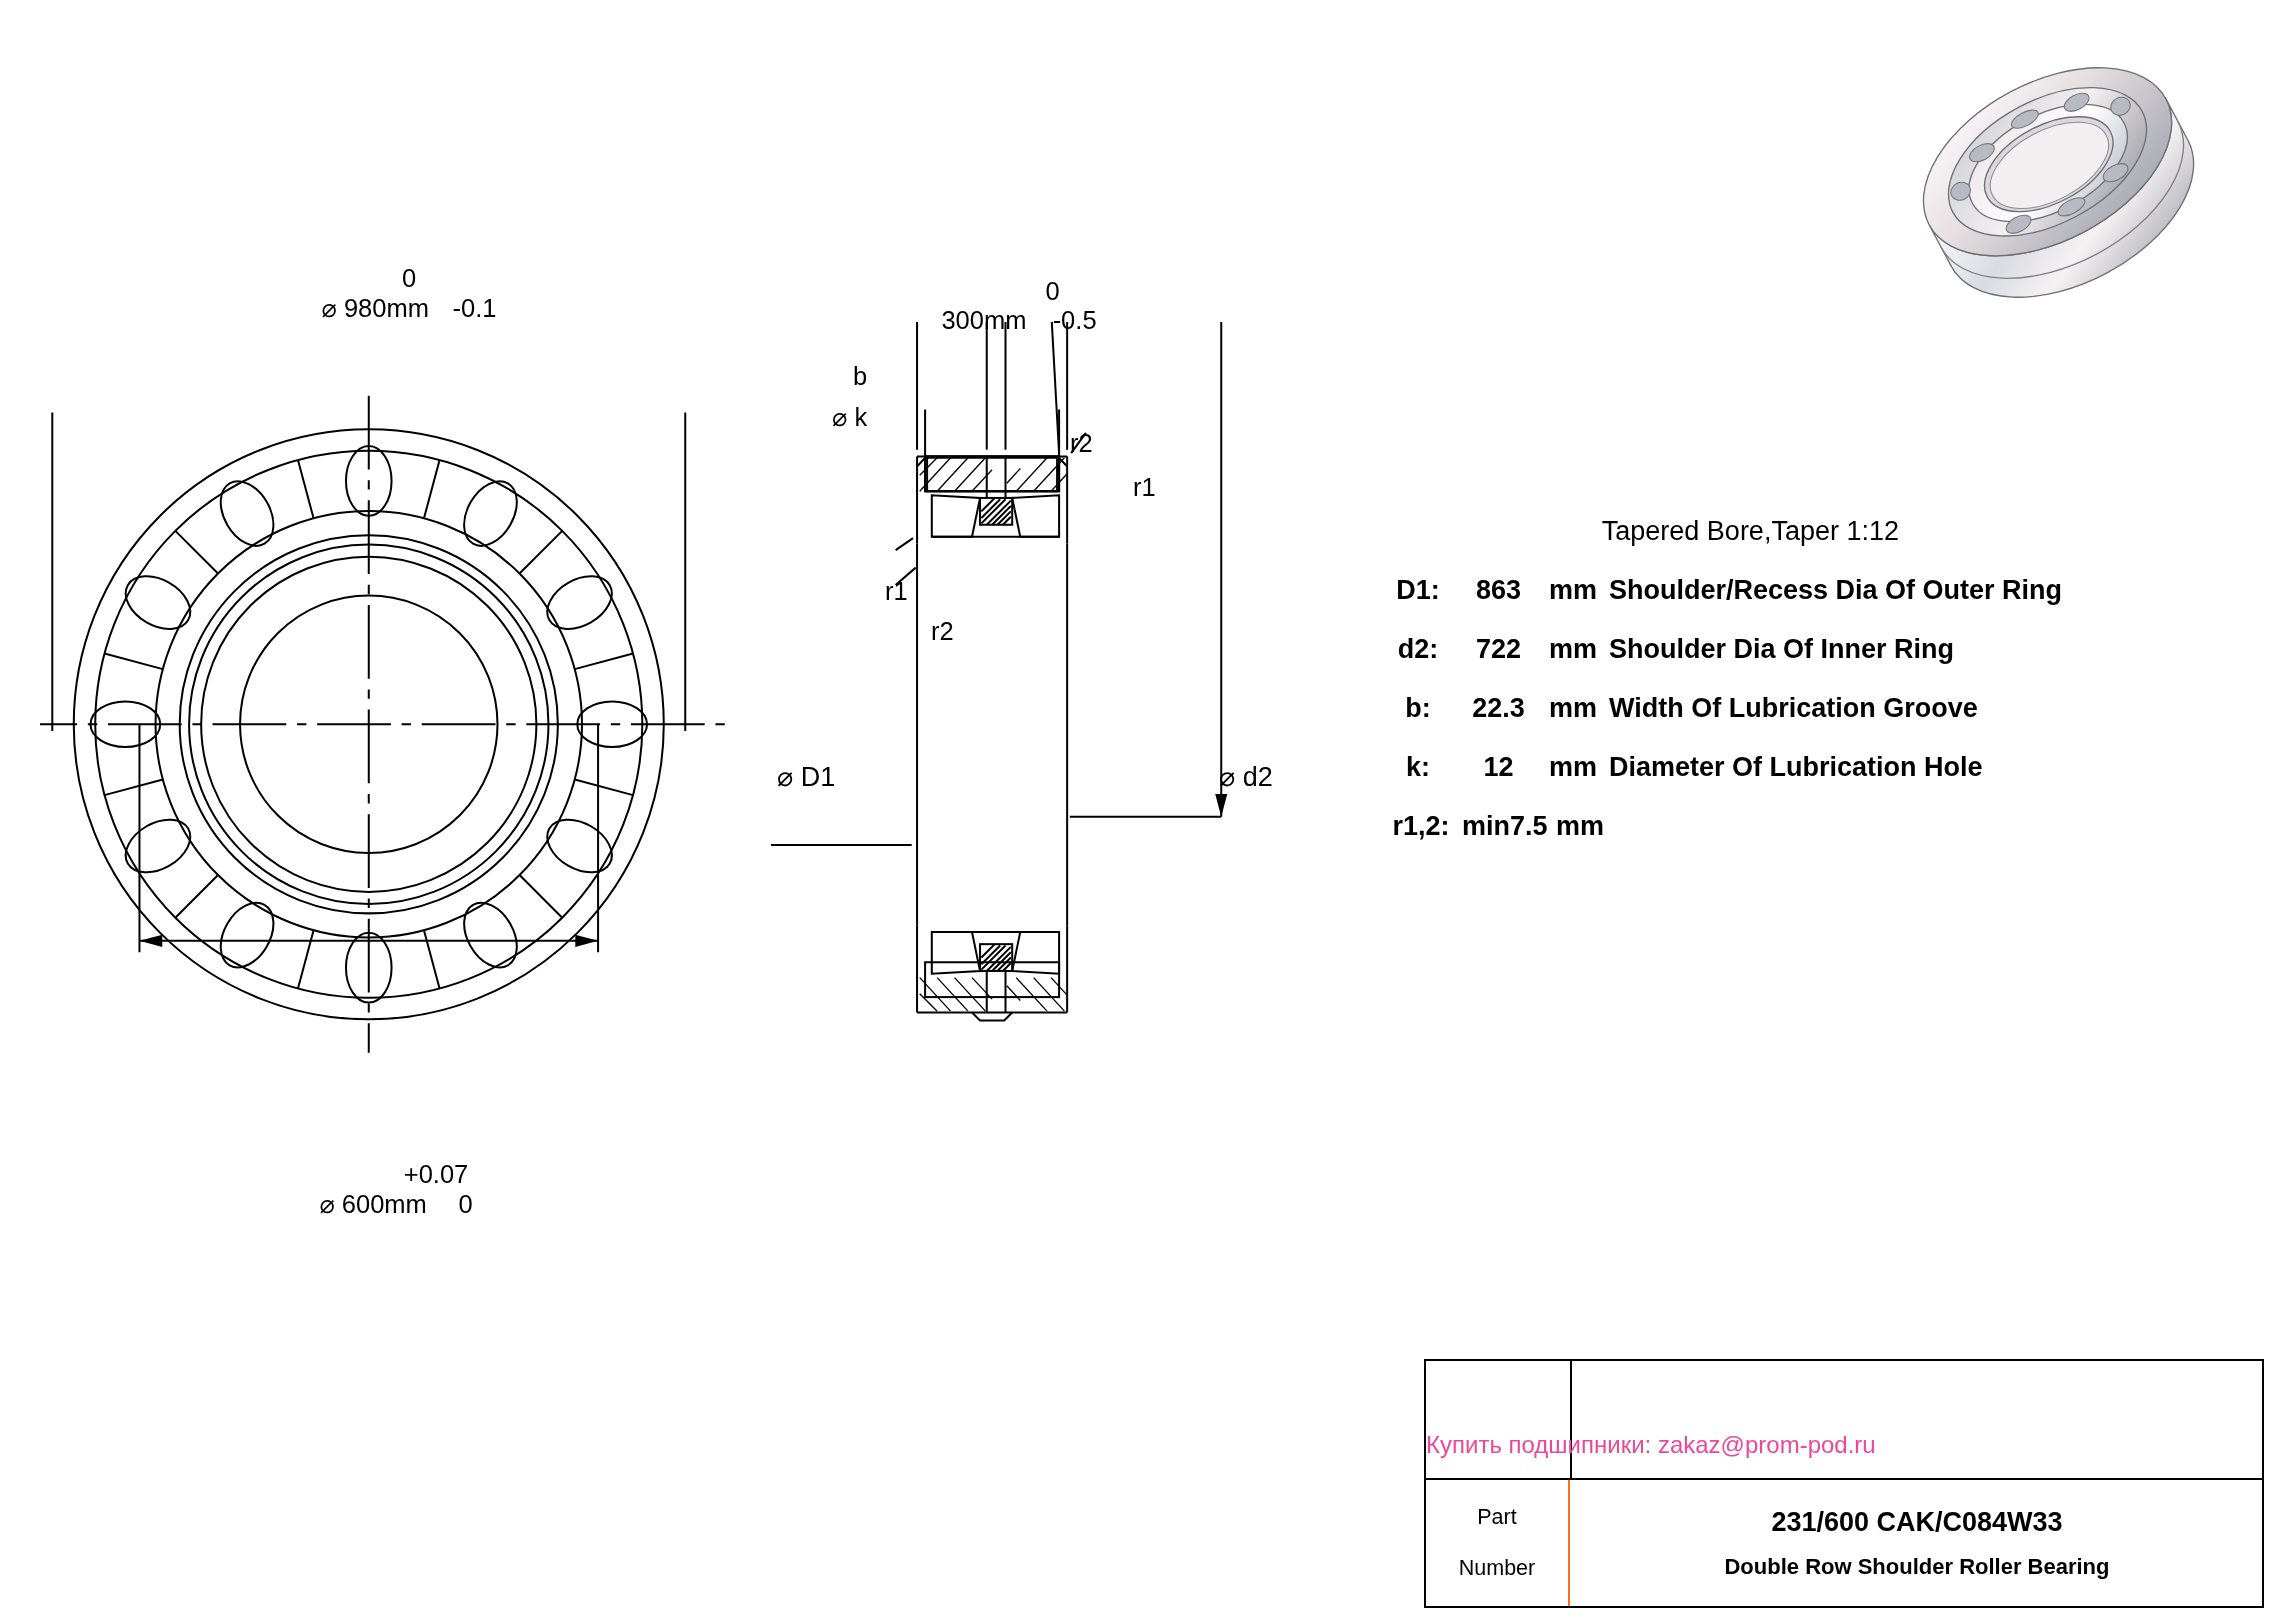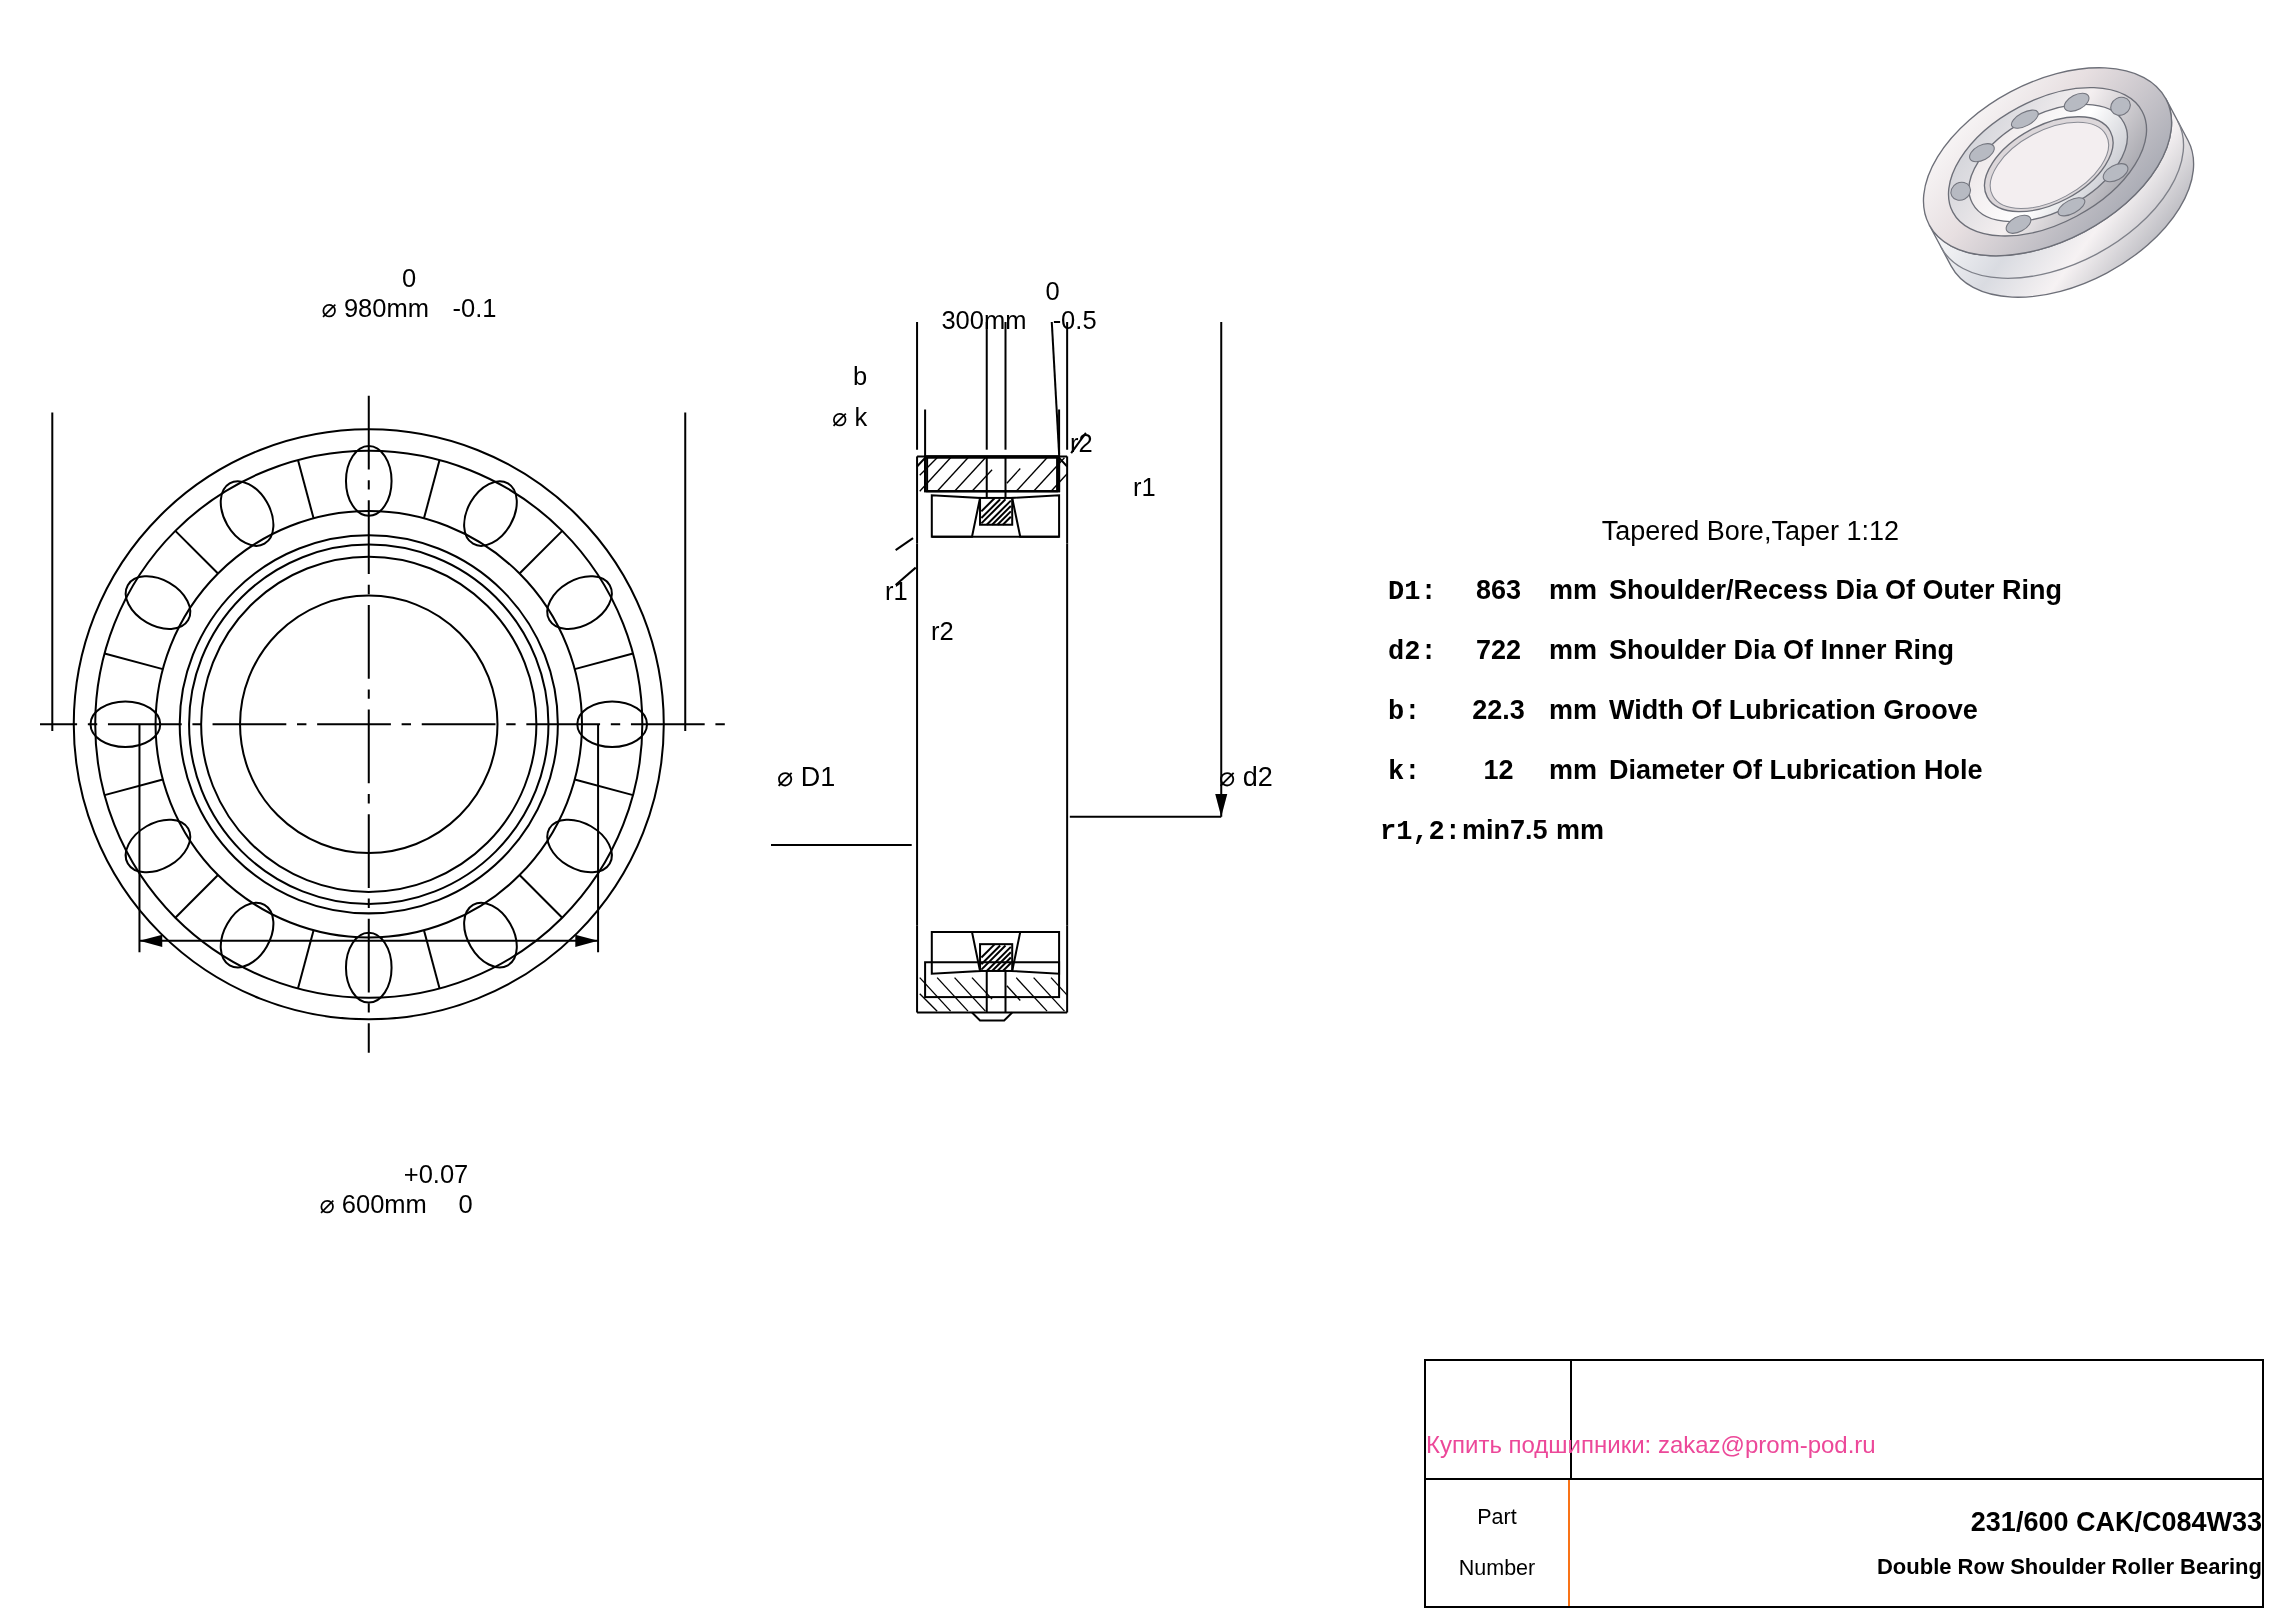--- a/index.html
+++ b/index.html
@@ -17,38 +17,38 @@
   }
   
   .lbl { position: absolute; white-space: nowrap; font-weight: 400; }
   svg { display: block; }
   .svgwrap { position: absolute; }
 
   
   #spec-block { position: absolute; left: 1368px; top: 516px; width: 892px; }
   #spec-title { font-size: 27px; text-align: center; width: 738px; margin-left: 13.4px; }
   .spec-row { display: flex; align-items: baseline; margin-top: 28px; font-size: 27px; font-weight: bold; }
-  .spec-sym { width: 80px; text-align: left; padding-left: 20px; font-family: Liberation Mono, monospace;}
+  .spec-sym { width: 80px; text-align: center; padding-left: 20px;}
   .spec-val { width: 101px; text-align: center; }
   .spec-unit { width: 60px; text-align: left; }
   .spec-desc { flex: 1; }
 
   
   #title-block {
     position: absolute; left: 1424px; top: 1359px; width: 840px; height: 249px;
     border: 2px solid #000;
   }
   #tb-top { position: absolute; left: 0; top: 0; right: 0; height: 119px; border-bottom: 2px solid #000; }
   #tb-email { position: absolute; left: 0; right: 0; top: 70px; text-align: left; font-size: 24px; color: #ec4899; }
   #tb-tick2 { position: absolute; left: 144px; top: 0; width: 2px; height: 119px; background: #000; }
   #tb-left { position: absolute; left: 0; top: 119px; width: 144px; bottom: 0; border-right: 2px solid #f97316;
              display: flex; flex-direction: column; align-items: center; justify-content: center; gap: 26px; }
   #tb-left div { font-size: 21.5px; line-height: 1.15; }
   #tb-right { position: absolute; left: 146px; top: 119px; right: 0; bottom: 0;
-              display: flex; flex-direction: column; align-items: flex-end; justify-content: center; }
+              display: flex; flex-direction: column; align-items: center; justify-content: center; }
   #tb-part { font-size: 27px; font-weight: bold; }
   #tb-desc { font-size: 22px; font-weight: bold; margin-top: 16px; }
 
   
   .dim-stack { position: absolute; text-align: center; }
   .dim-top { font-size: 25.5px; }
   .dim-main { font-size: 25.5px; white-space: nowrap; }
 </style>
 </head>
 <body>

